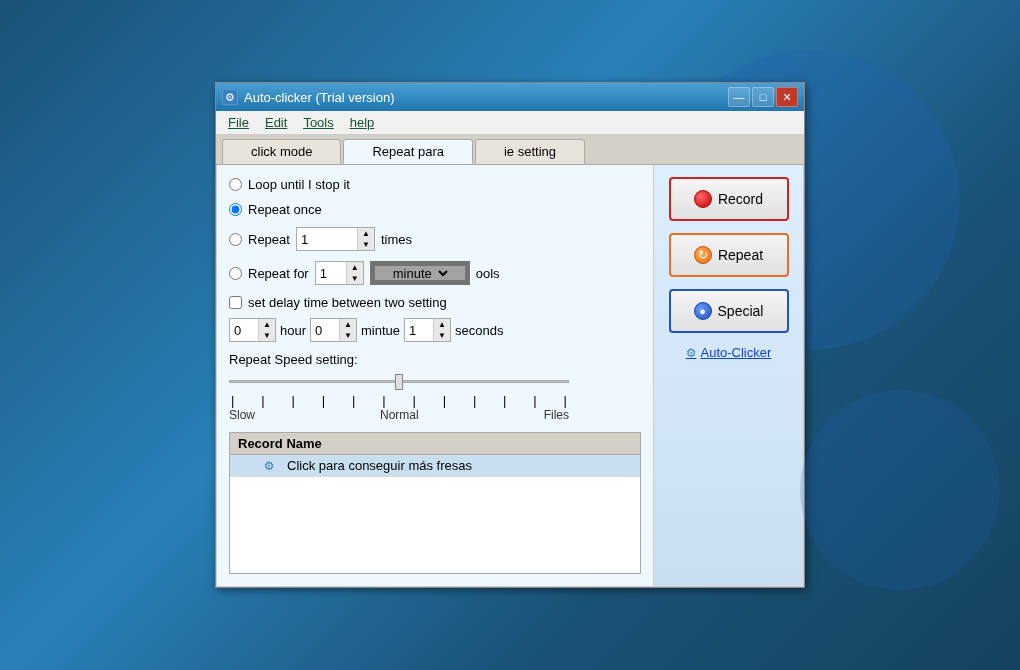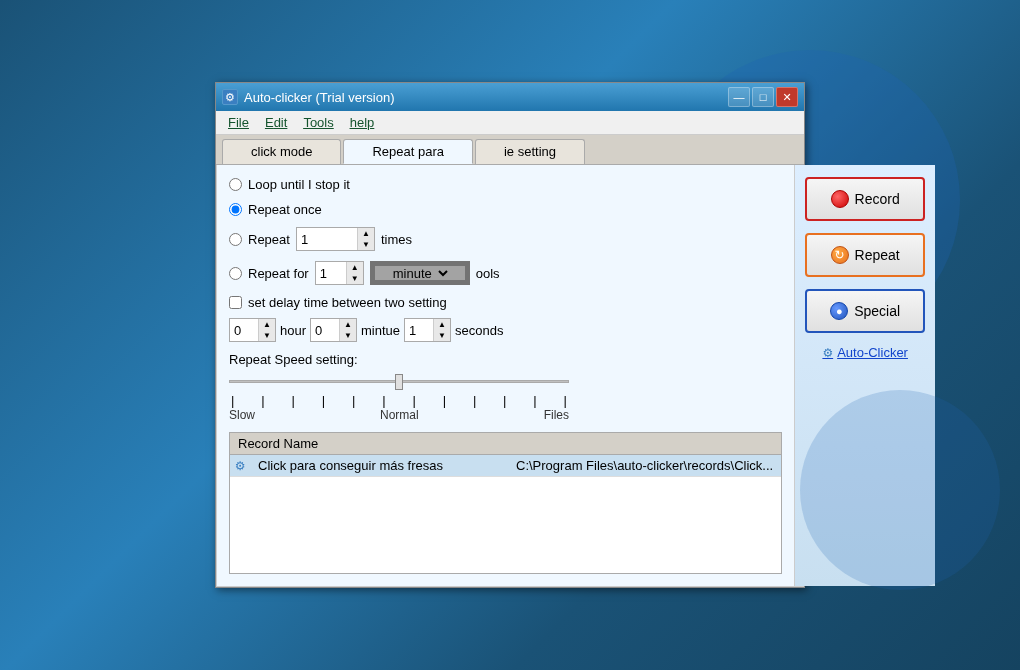--- a/index.html
+++ b/index.html
@@ -275,34 +275,35 @@
       border: 1px solid #aaa;
       border-bottom: none;
     }
     .th {
       padding: 3px 8px;
       font-size: 13px;
       border-right: 1px solid #aaa;
       font-weight: normal;
     }
     .th:last-child { border-right: none; }
-    .th-name { width: 280px; }
+    .th-name { width: 280px; font-weight: bold; }
     .th-loc { flex: 1; }
 
     .table-body {
       border: 1px solid #aaa;
       min-height: 120px;
       background: white;
     }
     .table-row {
       display: flex;
       align-items: center;
       background: #c8dff0;
       border-bottom: 1px solid #ddd;
       min-height: 22px;
+      padding-left: 29px;
     }
     .table-row .td {
       padding: 2px 8px;
       font-size: 13px;
       overflow: hidden;
       text-overflow: ellipsis;
       white-space: nowrap;
     }
     .td-icon {
       width: 20px;
@@ -548,21 +549,20 @@
       </div>
 
       <div class="table-section">
         <div class="table-header">
           <div class="th th-name">Record Name</div>
         </div>
         <div class="table-body">
           <div class="table-row">
             <div class="td td-icon"></div>
             <div class="td td-name">Click para conseguir más fresas</div>
-            <div class="td td-loc">C:\Program Files\auto-clicker\records\Click...</div>
           </div>
         </div>
       </div>
 
     </div>
 
     <div class="right-panel">
       <button class="action-btn record">
         <div class="btn-icon-record"></div>
         <span>Record</span>

